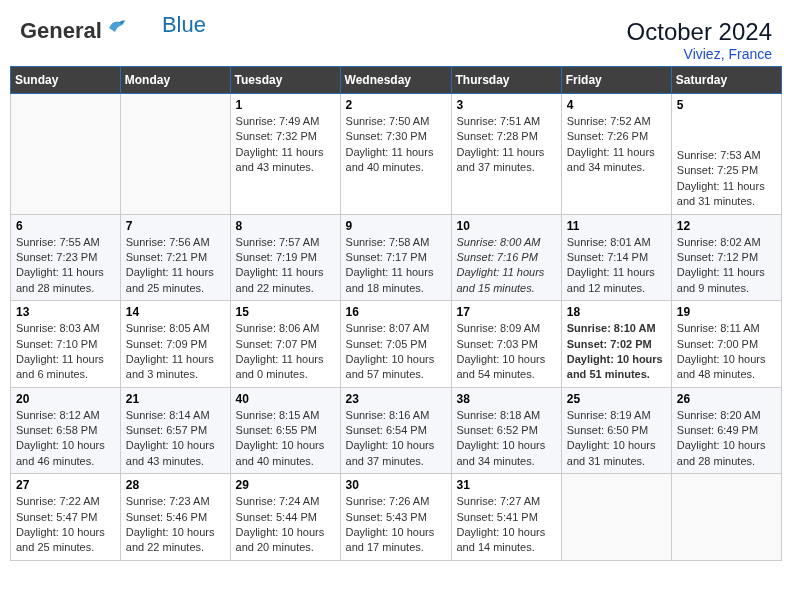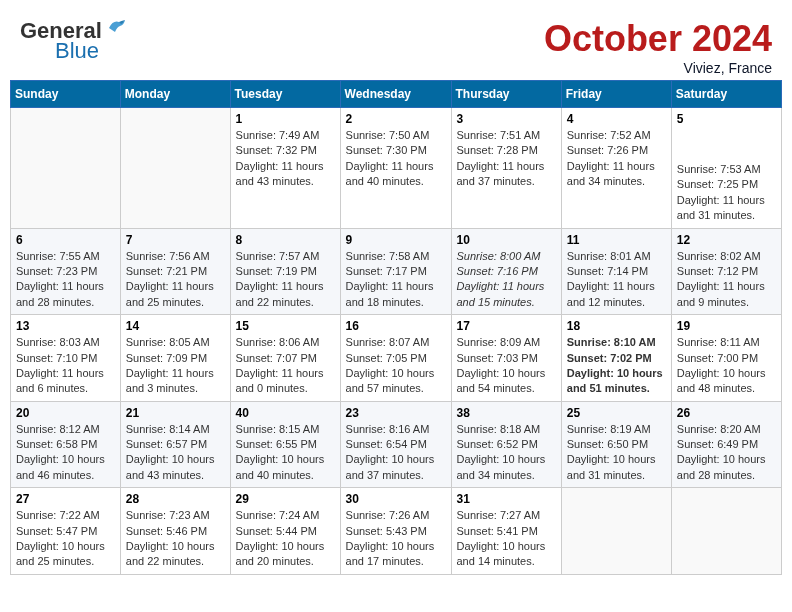--- a/index.html
+++ b/index.html
@@ -11,42 +11,42 @@
       padding: 10px;
     }
     .header {
       display: flex;
       justify-content: space-between;
       align-items: flex-start;
       padding: 8px 10px 4px 10px;
     }
     .logo {
       display: flex;
-      flex-direction: column;
+      flex-direction: row;
       align-items: flex-start;
     }
     .title-block {
       text-align: right;
     }
     .month-title {
-      font-size: 36px;
-      font-weight: bold;
-      color: #b91c1c;
+      font-size: 24px;
+      font-weight: normal;
+      color: #0f172a;
     }
     .location {
       font-size: 14px;
-      color: #0f172a;
+      color: #1d4ed8;
     }
     .calendar {
       width: 100%;
       border-collapse: collapse;
       font-size: 11px;
     }
     .calendar th {
-      background-color: #0369a1;
+      background-color: #404040;
       color: #fff;
       padding: 6px 4px;
       text-align: left;
       font-size: 12px;
       font-weight: bold;
       border: 1px solid #2a6ab8;
     }
     .calendar td {
       border: 1px solid #ccc;
       padding: 4px 5px;

